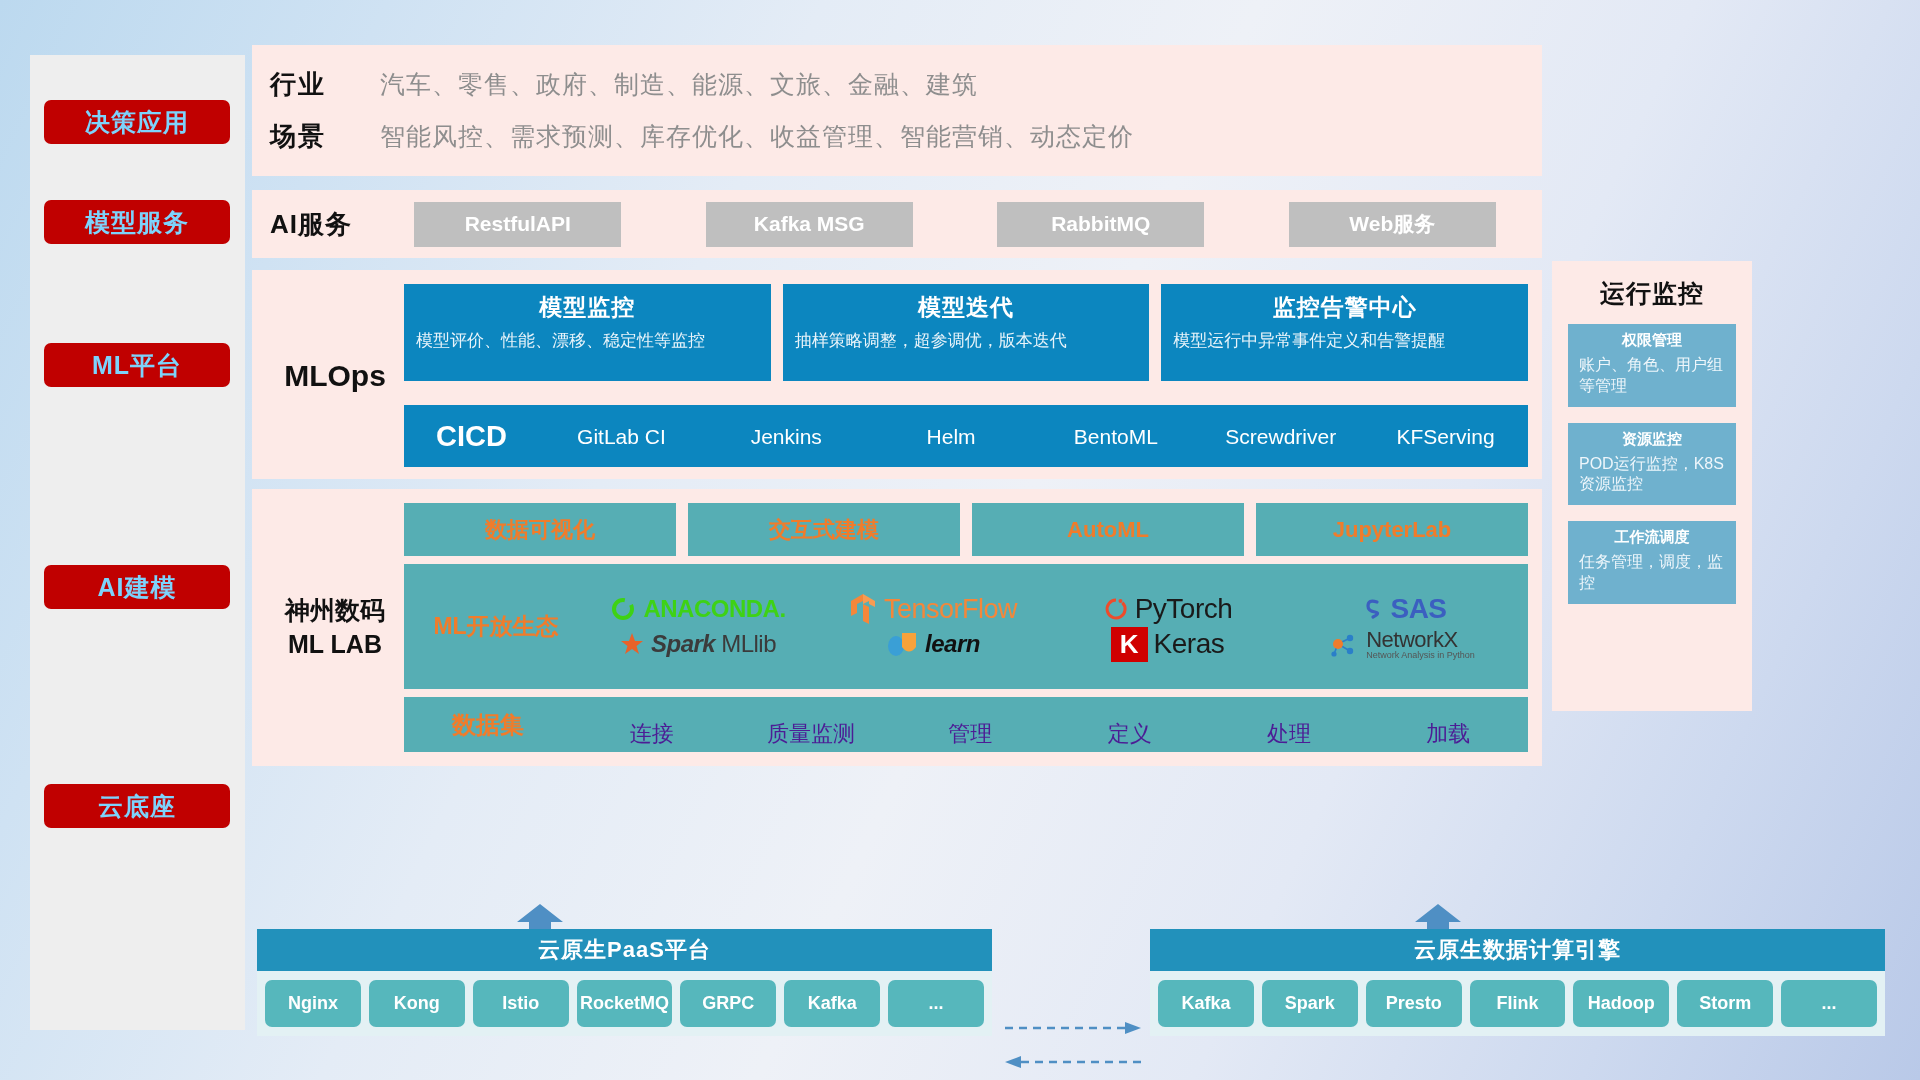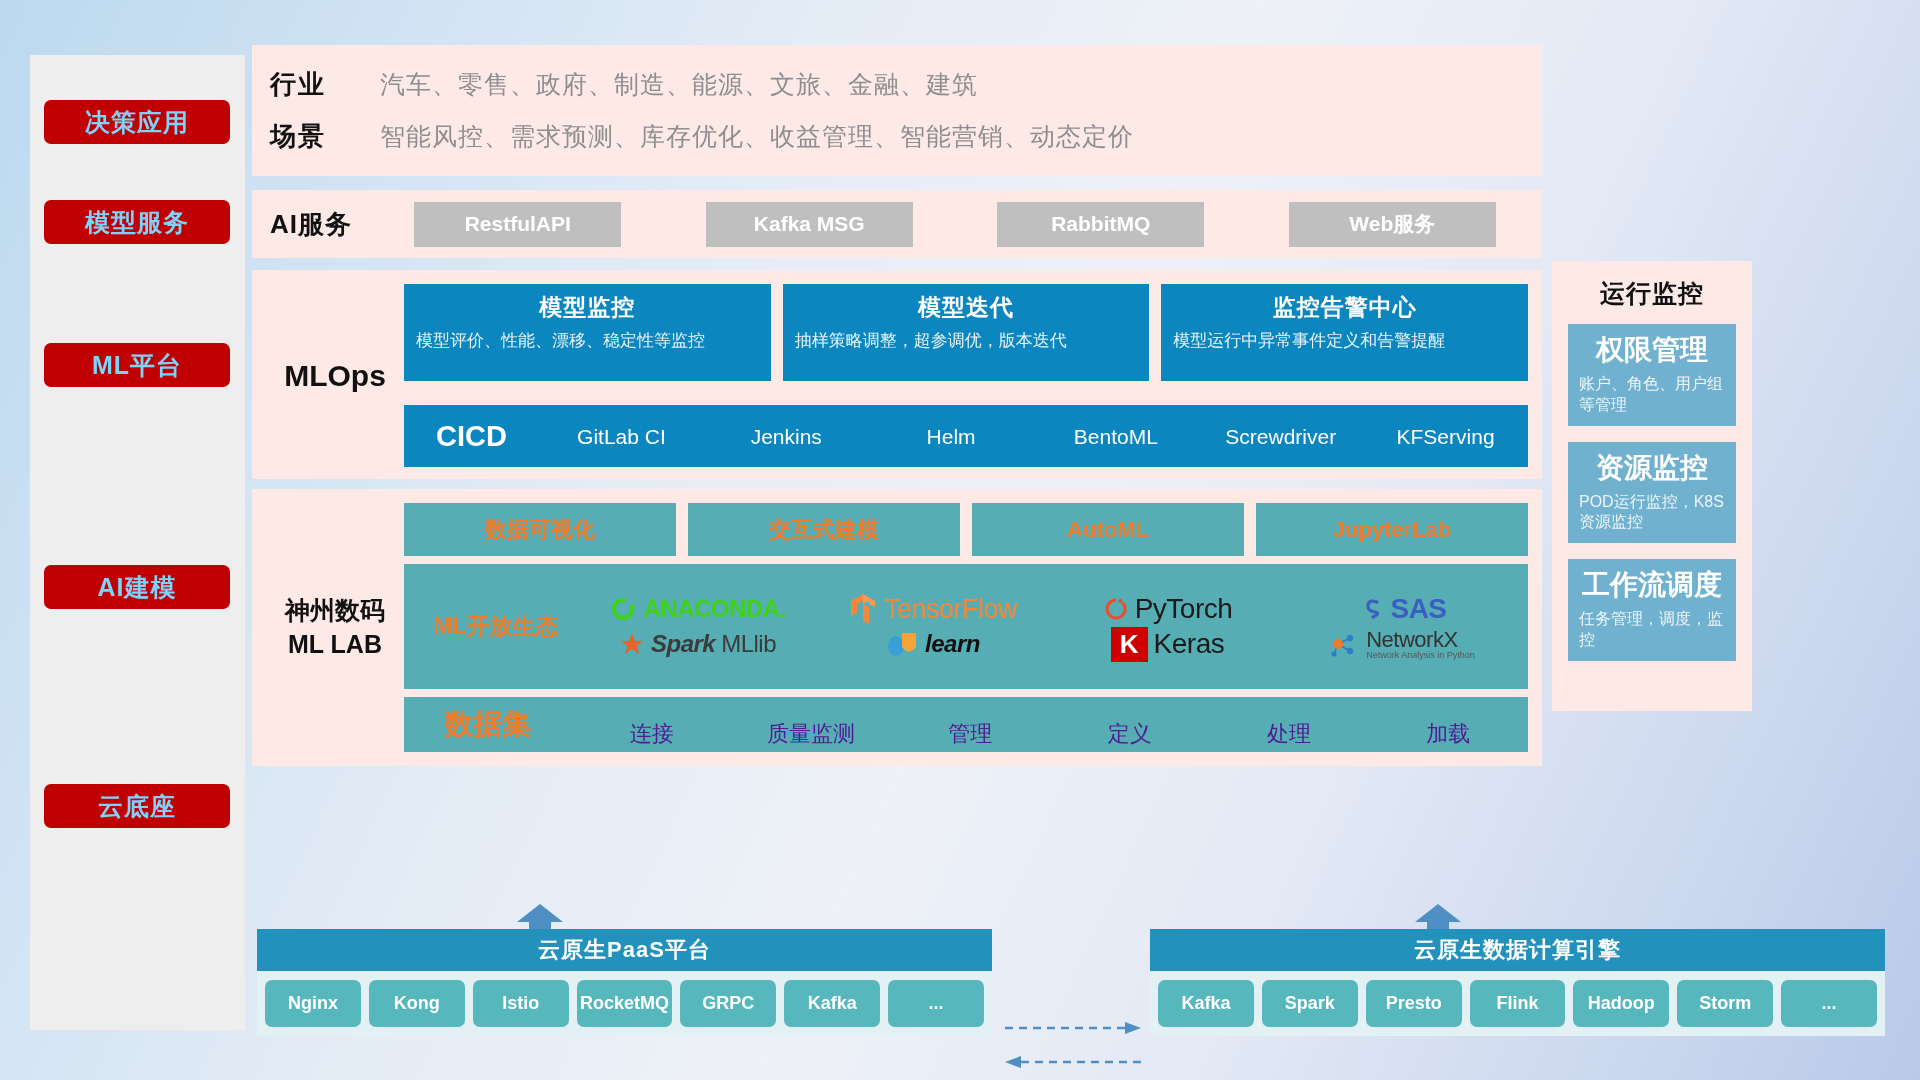--- a/index.html
+++ b/index.html
@@ -71,32 +71,32 @@
   .lab-tool{
     flex:1;height:53px;background:#56aeb4;color:#f07c2b;
     font-size:22px;font-weight:bold;
     display:flex;align-items:center;justify-content:center;
   }
   #eco{background:#56aeb4;height:125px;display:flex;align-items:center;padding:0 8px;}
   #eco-label{width:168px;text-align:center;color:#f07c2b;font-size:23px;font-weight:bold;}
   #eco-grid{flex:1;display:grid;grid-template-columns:repeat(4,1fr);grid-template-rows:1fr 1fr;
     align-items:center;justify-items:center;}
   #data-bar{background:#56aeb4;height:55px;display:flex;align-items:center;}
-  #data-label{width:168px;text-align:center;color:#f07c2b;font-size:29px;font-weight:bold;}
+  #data-label{width:168px;text-align:center;color:#f07c2b;font-size:24px;font-weight:bold;}
   #data-items{flex:1;display:flex;}
   .data-item{flex:1;text-align:center;color:#4c1d95;font-size:22px;margin-top:18px;}
 
   
   #right-rail{
     position:absolute;left:1552px;top:261px;width:200px;height:450px;
     background:#fdeae7;padding:10px 16px;box-sizing:border-box;
   }
   #right-title{text-align:center;font-size:25px;font-weight:bold;color:#111;margin:6px 0 14px;letter-spacing:1px;}
   .mon-card{background:#6fb1ce;color:#fff;padding:7px 11px 10px;margin-bottom:16px;}
-  .mon-title{text-align:center;font-size:28px;font-weight:bold;margin-bottom:5px;}
+  .mon-title{text-align:center;font-size:15px;font-weight:bold;margin-bottom:5px;}
   .mon-desc{font-size:16px;line-height:1.3;color:#eef6fb;}
 
   
   .cloud-block{position:absolute;bottom:44px;}
   #cloud-left{left:257px;width:735px;}
   #cloud-right{left:1150px;width:735px;}
   .cloud-head{
     height:42px;background:#2291bb;color:#fff;font-size:22px;font-weight:bold;
     display:flex;align-items:center;justify-content:center;letter-spacing:1px;
   }

